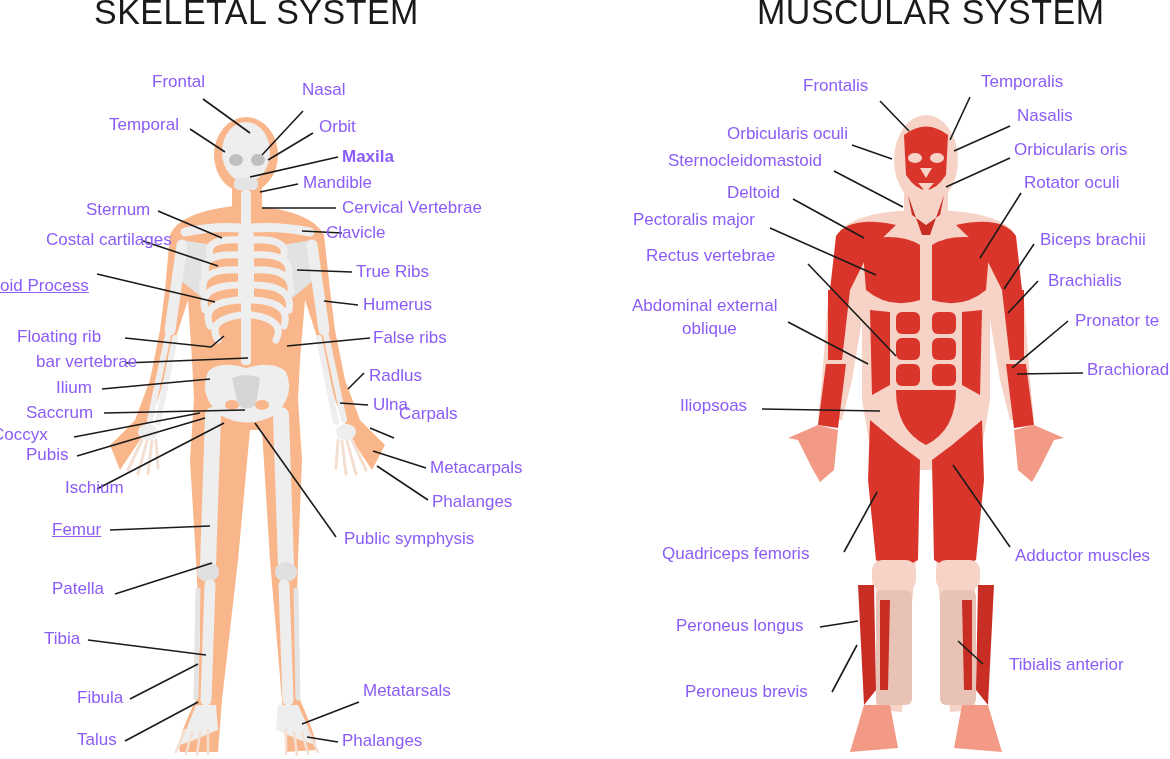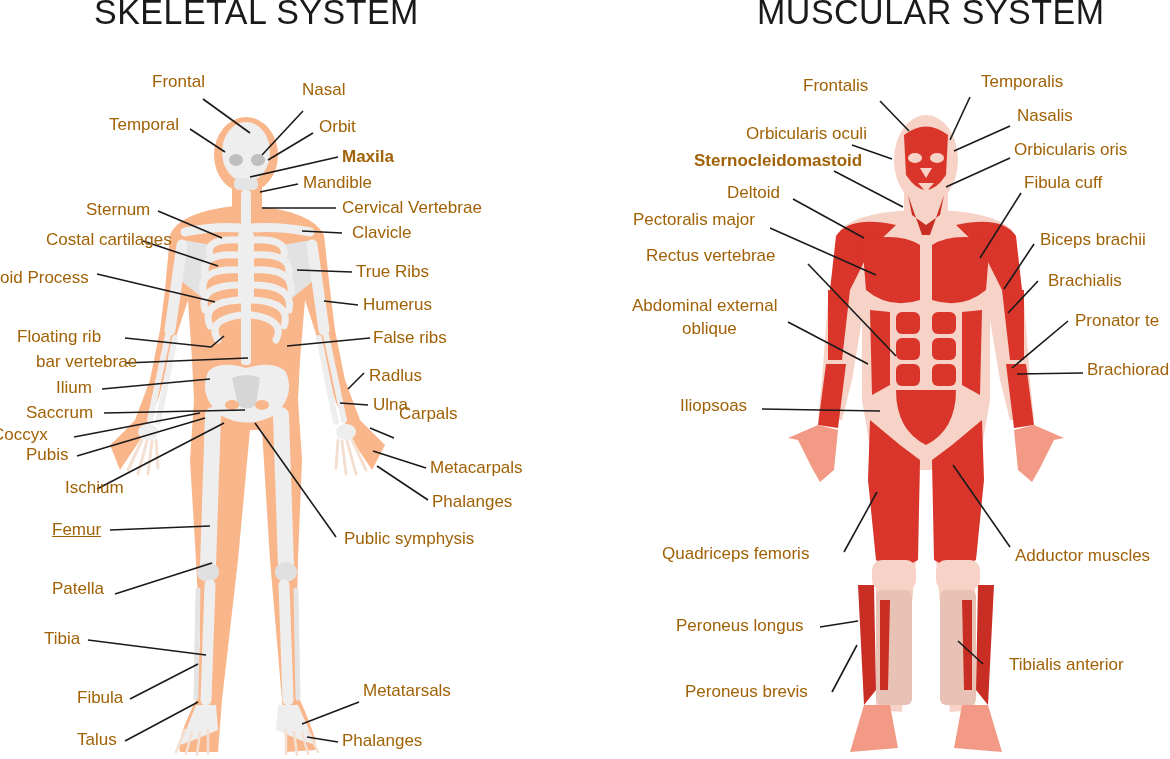--- a/index.html
+++ b/index.html
@@ -1,21 +1,21 @@
 <!DOCTYPE html>
 <html><head>
 <meta charset="utf-8">
 <style>
   html,body{margin:0;padding:0;background:#ffffff;}
   body{width:1170px;height:759px;position:relative;overflow:hidden;font-family:"Liberation Sans","DejaVu Sans",sans-serif;color:#1a1a1a;}
   .title{position:absolute;top:-8px;font-size:34px;font-weight:400;letter-spacing:0.5px;white-space:nowrap;transform:scaleY(1.05);}
   #title-skel{left:94px;}
   #title-musc{left:757px;}
   svg.figure{position:absolute;left:0;top:0;}
-  .lbl{position:absolute;font-size:17px;white-space:nowrap;line-height:20px;color:#a16207;}
+  .lbl{position:absolute;font-size:17px;white-space:nowrap;line-height:20px;color:#8b5cf6;}
 </style>
 </head>
 <body>
 
 <div class="title" id="title-skel">SKELETAL SYSTEM</div>
 <div class="title" id="title-musc">MUSCULAR SYSTEM</div>
 
 <svg class="figure" width="1170" height="759" viewBox="0 0 1170 759">
 
   <g>
@@ -254,22 +254,22 @@
 <div>
   <div class="lbl" style="left:152px;top:72px;">Frontal</div>
   <div class="lbl" style="left:302px;top:80px;">Nasal</div>
   <div class="lbl" style="left:109px;top:115px;">Temporal</div>
   <div class="lbl" style="left:319px;top:117px;">Orbit</div>
   <div class="lbl" style="left:342px;top:147px;font-weight:bold;">Maxila</div>
   <div class="lbl" style="left:303px;top:173px;">Mandible</div>
   <div class="lbl" style="left:86px;top:200px;">Sternum</div>
   <div class="lbl" style="left:342px;top:198px;">Cervical Vertebrae</div>
   <div class="lbl" style="left:0px;top:230px;margin-left:46px;">Costal cartilages</div>
-  <div class="lbl" style="left:352px;top:223px;">Clavicle</div>
-  <div class="lbl" style="left:0px;top:268px;">oid Process</div>
+  <div class="lbl" style="left:326px;top:223px;">Clavicle</div>
+  <div class="lbl" style="left:0px;top:276px;text-decoration:underline;">oid Process</div>
   <div class="lbl" style="left:356px;top:262px;">True Ribs</div>
   <div class="lbl" style="left:363px;top:295px;">Humerus</div>
   <div class="lbl" style="left:17px;top:327px;">Floating rib</div>
   <div class="lbl" style="left:373px;top:328px;">False ribs</div>
   <div class="lbl" style="left:0px;top:352px;margin-left:36px;">bar vertebrae</div>
   <div class="lbl" style="left:369px;top:366px;">Radlus</div>
   <div class="lbl" style="left:56px;top:378px;">Ilium</div>
   <div class="lbl" style="left:373px;top:395px;">Ulna</div>
   <div class="lbl" style="left:26px;top:403px;">Saccrum</div>
   <div class="lbl" style="left:-8px;top:425px;">Coccyx</div>
@@ -285,24 +285,24 @@
   <div class="lbl" style="left:77px;top:688px;">Fibula</div>
   <div class="lbl" style="left:363px;top:681px;">Metatarsals</div>
   <div class="lbl" style="left:77px;top:730px;">Talus</div>
   <div class="lbl" style="left:342px;top:731px;">Phalanges</div>
 </div>
 
 <div>
   <div class="lbl" style="left:803px;top:76px;">Frontalis</div>
   <div class="lbl" style="left:981px;top:72px;">Temporalis</div>
   <div class="lbl" style="left:1017px;top:106px;">Nasalis</div>
-  <div class="lbl" style="left:727px;top:124px;margin-left:19px;">Orbicularis oculi</div>
+  <div class="lbl" style="left:727px;top:124px;">Orbicularis oculi</div>
   <div class="lbl" style="left:1014px;top:140px;">Orbicularis oris</div>
-  <div class="lbl" style="left:694px;top:151px;font-weight:bold;">Sternocleidomastoid</div>
-  <div class="lbl" style="left:1024px;top:173px;">Fibula cuff</div>
+  <div class="lbl" style="left:668px;top:151px;">Sternocleidomastoid</div>
+  <div class="lbl" style="left:1024px;top:173px;">Rotator oculi</div>
   <div class="lbl" style="left:727px;top:183px;">Deltoid</div>
   <div class="lbl" style="left:633px;top:210px;">Pectoralis major</div>
   <div class="lbl" style="left:1040px;top:230px;">Biceps brachii</div>
   <div class="lbl" style="left:646px;top:246px;">Rectus vertebrae</div>
   <div class="lbl" style="left:1048px;top:271px;">Brachialis</div>
   <div class="lbl" style="left:632px;top:296px;">Abdominal external</div>
   <div class="lbl" style="left:682px;top:319px;">oblique</div>
   <div class="lbl" style="left:1075px;top:311px;">Pronator te</div>
   <div class="lbl" style="left:1087px;top:360px;">Brachiorad</div>
   <div class="lbl" style="left:680px;top:396px;">Iliopsoas</div>

